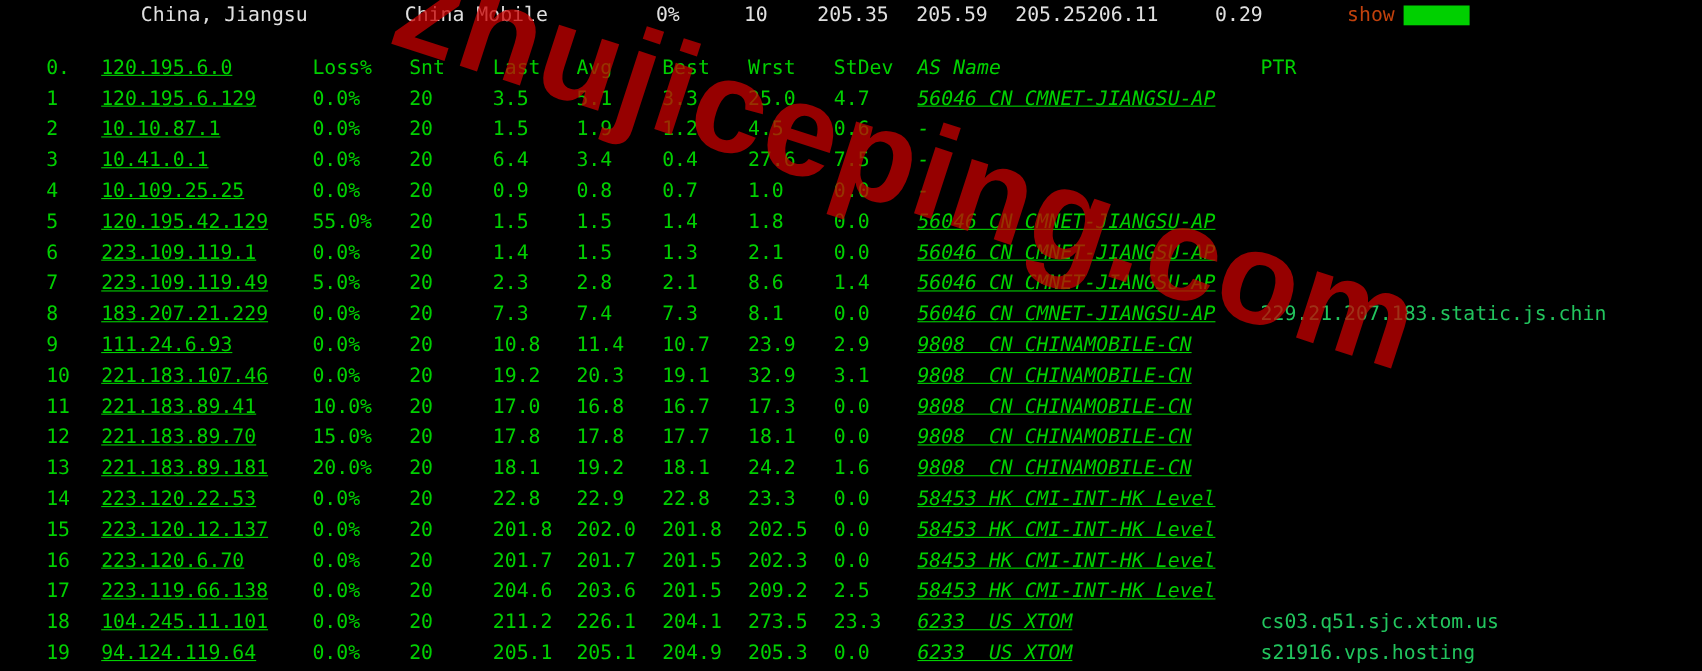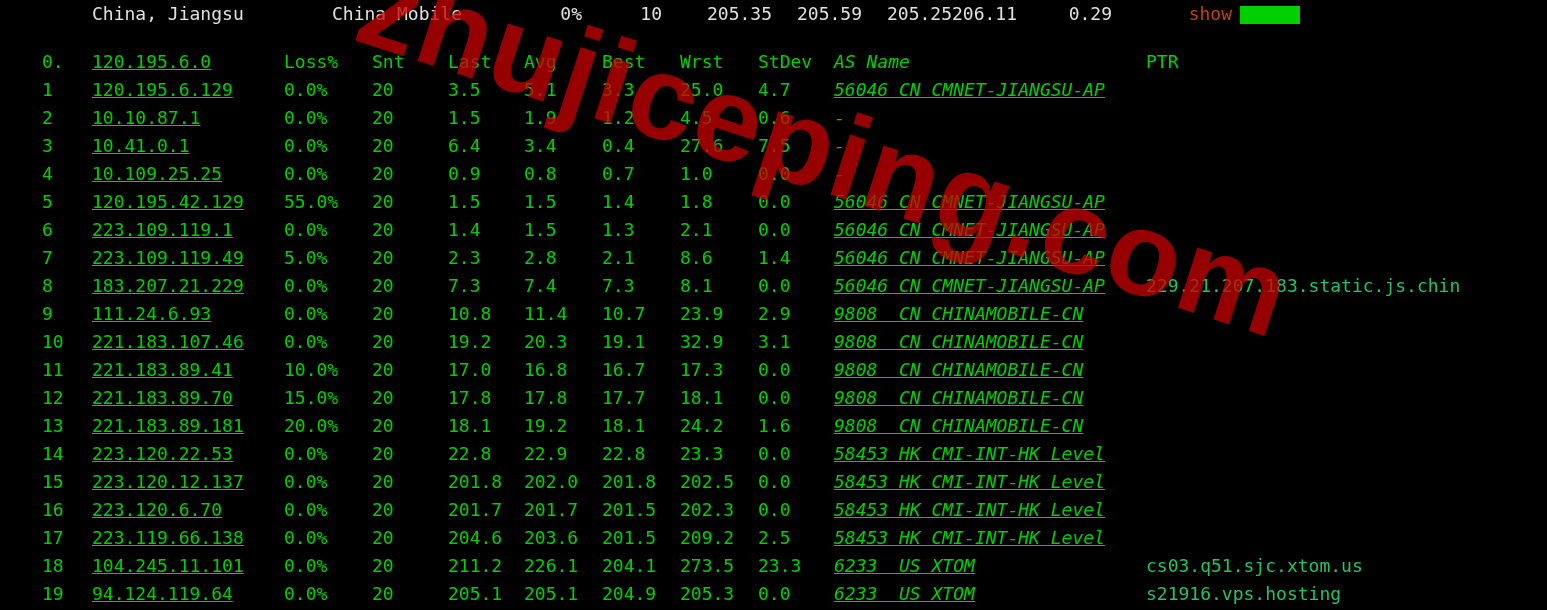--- a/index.html
+++ b/index.html
@@ -13,21 +13,21 @@
     width: 1547px;
     height: 610px;
     position: relative;
   }
   .row {
     display: flex;
     height: 28px;
     line-height: 28px;
     white-space: pre;
   }
-  .summary { color: #e0e0e0; }
+  .summary { color: #e0e0e0; padding-left: 36px; }
   .summary .show { color: #c2410c; }
   .progress-block {
     display: inline-block;
     width: 60px;
     height: 18px;
     background: #00d000;
     vertical-align: middle;
     margin-left: 8px;
   }
   .c-idx   { width: 50px;  padding-left: 42px; }

